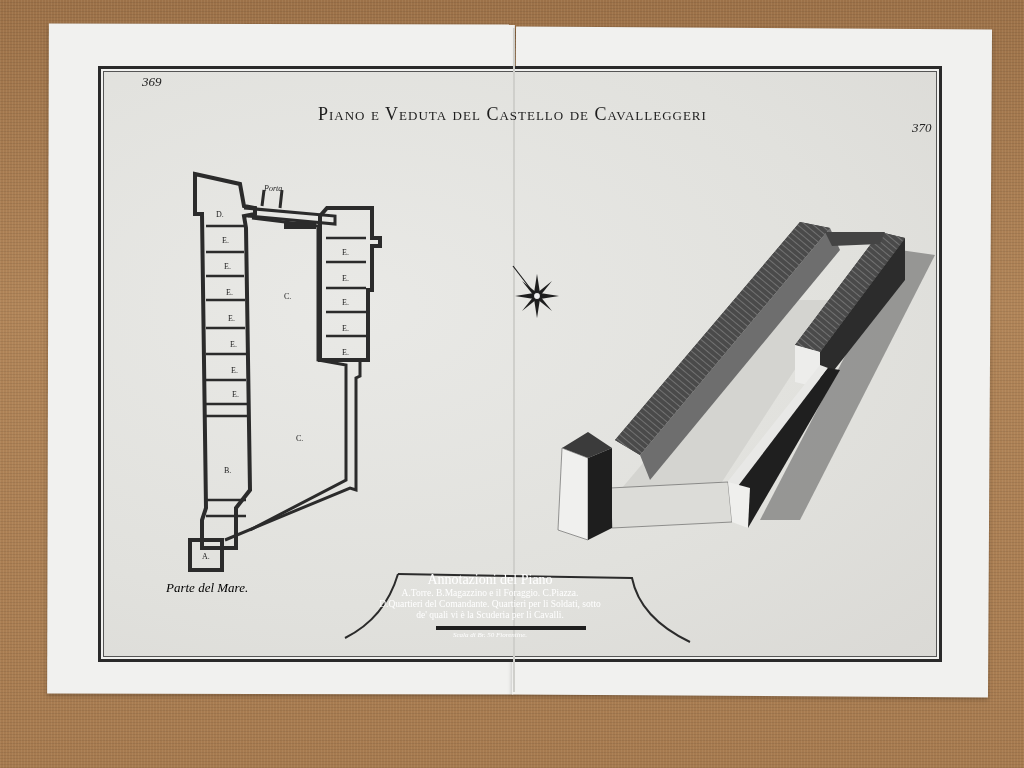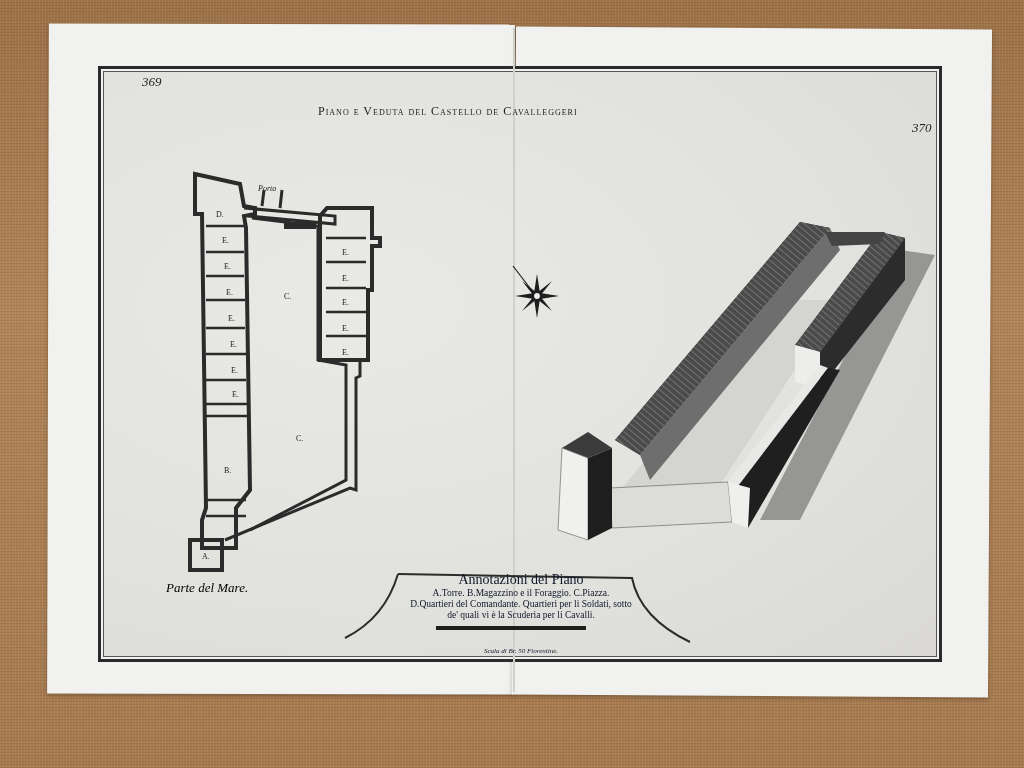--- a/index.html
+++ b/index.html
@@ -18,32 +18,32 @@
   .gutter { position:absolute; left:513px; top:28px; width:2px; height:664px; background:#cfcfcb; }
 
   .plate { position:absolute; left:98px; top:66px; width:838px; height:590px;
            border:3px solid #2a2a2a; box-shadow: inset 0 0 0 2px #f1f1ef, inset 0 0 0 3px #555;
            background: radial-gradient(ellipse at 30% 40%, #e9e9e6 0%, #e1e1dd 60%, #dad9d5 100%); }
 
   .page-num { position:absolute; font-style:italic; font-size:13px; color:#222; }
   .pn-left  { left:118px; top:74px;margin-left:24px; }
   .pn-right { left:912px; top:76px;margin-top:44px; }
 
-  .title { position:absolute; left:318px; top:104px; width:420px; font-size:12px;
+  .title { position:absolute; left:318px; top:104px; width:420px; font-size:18px;
            font-variant:small-caps; letter-spacing:1px; color:#1c1c1c; white-space:nowrap; }
 
   svg.art { position:absolute; left:0; top:0; }
 
   .lbl { position:absolute; font-size:8px; color:#222; }
   .parte { position:absolute; left:166px; top:580px; font-style:italic; font-size:13px; color:#000000; }
 
-  .cartouche { position:absolute; left:406px; top:572px; width:230px; text-align:center; color:#0f172a; }
+  .cartouche { position:absolute; left:375px; top:572px; width:230px; text-align:center; color:#ffffff; }
   .c-title { font-size:14px; }
   .c-line  { font-size:9.5px; line-height:11px; white-space:nowrap; }
-  .c-scale { font-size:7px; font-style:italic; margin-top:26px; }
+  .c-scale { font-size:7px; font-style:italic; margin-top:10px; }
 </style>
 </head>
 <body>
 
 <div class="sheet sheet-left"></div>
 <div class="sheet sheet-right"></div>
 
 <div class="plate"></div>
 <div class="gutter"></div>
 
@@ -130,21 +130,21 @@
   <g fill="none" stroke="#2b2b2b" stroke-width="2">
     <path d="M398 574 L632 578 Q640 618 690 642"></path>
     <path d="M398 574 Q385 618 345 638"></path>
   </g>
 
   <g>
     <rect x="436" y="626" width="150" height="4" fill="#1e1e1e"></rect>
   </g>
 </svg>
 
-<span class="lbl" style="left:258px;top:184px;font-style:italic">Porta</span>
+<span class="lbl" style="left:264px;top:184px;font-style:italic">Porta</span>
 <span class="lbl" style="left:216px;top:210px">D.</span>
 <span class="lbl" style="left:222px;top:236px">E.</span>
 <span class="lbl" style="left:224px;top:262px">E.</span>
 <span class="lbl" style="left:226px;top:288px">E.</span>
 <span class="lbl" style="left:228px;top:314px">E.</span>
 <span class="lbl" style="left:230px;top:340px">E.</span>
 <span class="lbl" style="left:231px;top:366px">E.</span>
 <span class="lbl" style="left:232px;top:390px">E.</span>
 <span class="lbl" style="left:342px;top:248px">E.</span>
 <span class="lbl" style="left:342px;top:274px">E.</span>

